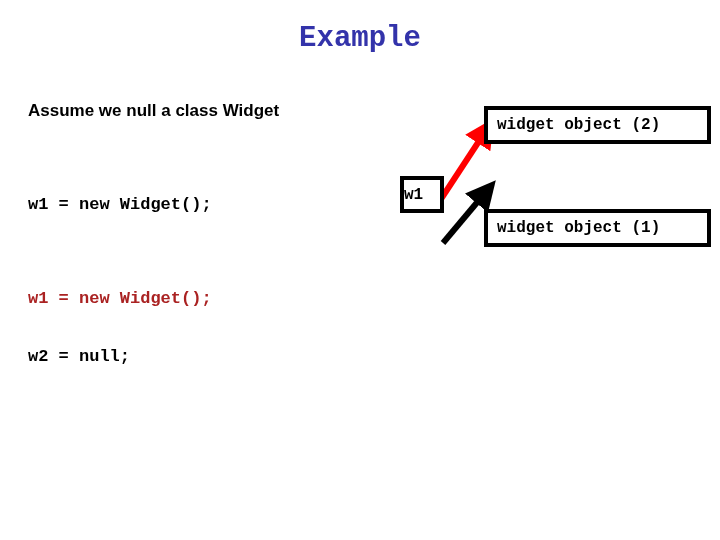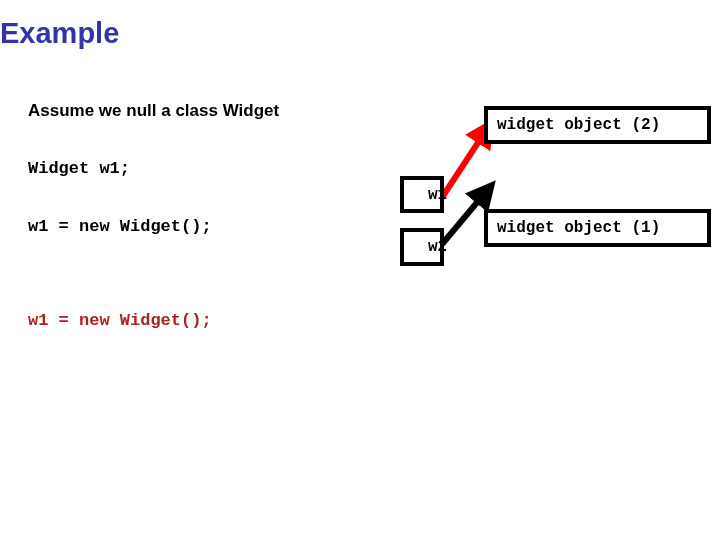--- a/index.html
+++ b/index.html
@@ -13,24 +13,24 @@
     height: 540px;
     background: #ffffff;
     overflow: hidden;
     font-family: "Liberation Sans", sans-serif;
   }
 
   
   #slide-title {
     position: absolute;
     left: 0;
-    top: 16px;
+    top: 22px;
     width: 720px;
-    text-align: left;
-    font-family: Liberation Sans, sans-serif;
+    text-align: center;
+    font-family: Liberation Mono, monospace;
     font-size: 29px;
     font-weight: bold;
     color: #3333AA;
     letter-spacing: 0px;
     line-height: 34px;
     white-space: pre;
   }
 
   
   #code-column {
@@ -77,21 +77,21 @@
     display: flex;
     align-items: center;
     font-family: "Liberation Mono", "DejaVu Sans Mono", monospace;
     font-size: 16px;
     font-weight: bold;
     color: #000000;
     white-space: pre;
   }
   .dbox.var {
     justify-content: flex-start;
-    padding-left: 24px;
+    padding-left: 0;
   }
   .dbox.obj {
     justify-content: flex-start;
     padding-left: 9px;
   }
 
   
   #box-obj2 { left: 94px;  top: 11px;  width: 227px; height: 38px; }
   #box-w1   { left: 10px;  top: 81px;  width: 44px;  height: 37px; }
   #box-obj1 { left: 94px;  top: 78px;  width: 227px; height: 38px; margin-top: 36px; }
@@ -112,36 +112,36 @@
 <div id="slide">
 
   <div id="slide-title">Example</div>
 
   <div id="code-column">
 
     <div class="prose-line">Assume we null a class Widget</div>
 
     <div class="sp-blank"></div>
 
-    <div class="code-line">Widget w1;</div>
 
 
     <div class="sp-gap"></div>
 
     <div class="code-line">w1 = new Widget();</div>
 
     <div class="sp-gap"></div>
 
 
     <div class="sp-gap"></div>
 
     <div class="code-line red">w1 = new Widget();</div>
 
     <div class="sp-gap"></div>
 
+    <div class="code-line">w2 = null;</div>
 
   </div>
 
   <div id="diagram">
 
     <svg id="arrow-layer" viewBox="0 0 330 200">
       <defs>
         <marker id="head-red" markerWidth="5" markerHeight="5" refX="2.2" refY="2.5" orient="auto">
           <path d="M0,0 L5,2.5 L0,5 z" fill="#FF0000"></path>
         </marker>
@@ -160,19 +160,16 @@
     </div>
 
     <div class="dbox var" id="box-w1">
       <span>w1</span>
     </div>
 
     <div class="dbox obj" id="box-obj1">
       <span>widget object (1)</span>
     </div>
 
-    <div class="dbox var" id="box-w2">
-      <span>w2</span>
-    </div>
 
   </div>
 
 </div>
 
 </body></html>

